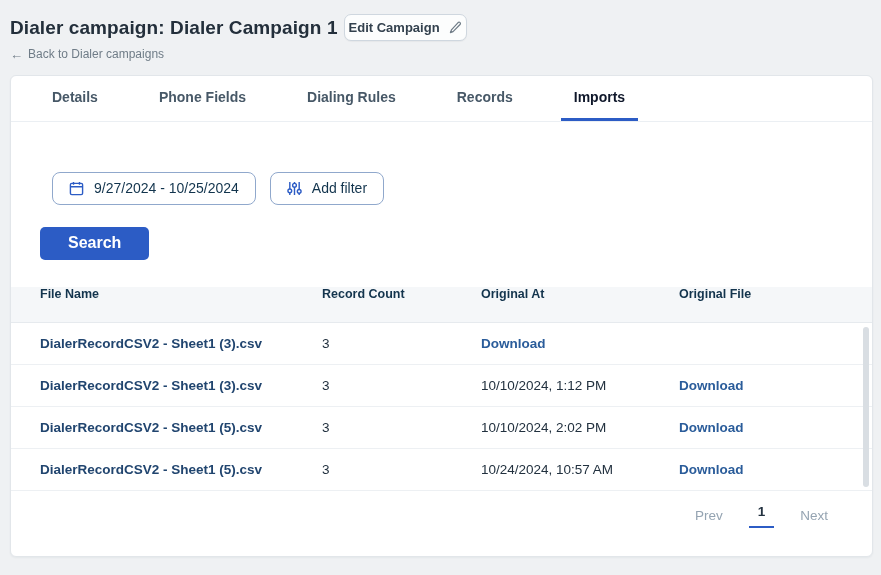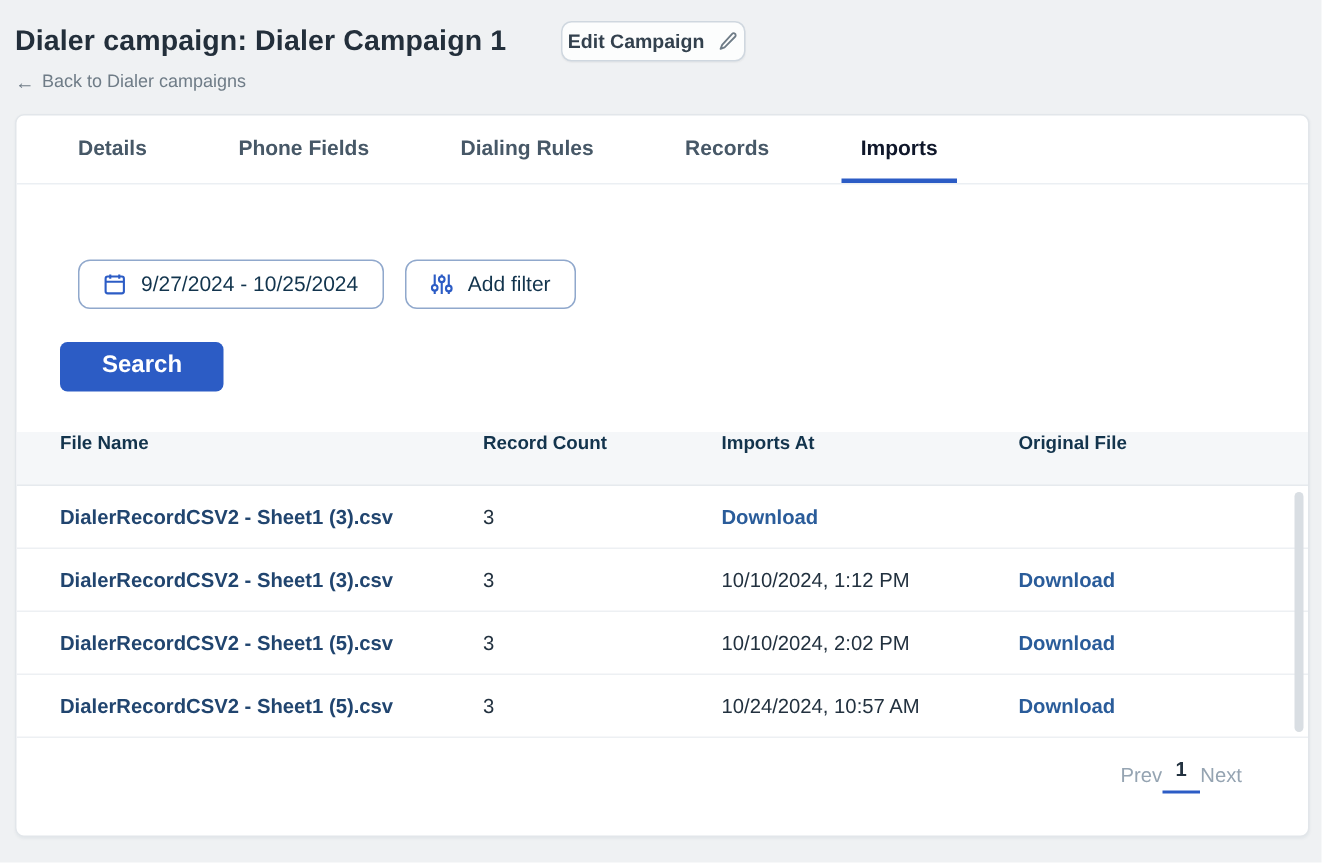--- a/index.html
+++ b/index.html
@@ -5,21 +5,21 @@
   * { box-sizing: border-box; }
   html,body { margin:0; padding:0; }
   body {
     width:881px; height:575px; overflow:hidden;
     background:#eff1f3;
     font-family:"Liberation Sans", sans-serif;
     color:#12344d;
   }
   .page { padding:14px 8px 0 10px; }
 
-  .title-row { display:flex; align-items:center; gap:36px; }
+  .title-row { display:flex; align-items:center; gap:6px; }
   h1 { margin:0; font-size:19px; font-weight:700; color:#232f3b; letter-spacing:.1px; }
 
   .edit-btn {
     display:inline-flex; align-items:center; gap:9px;
     border:1px solid #cfd7df; background:#fcfdfd; border-radius:7px;
     padding:5px 4px; font-size:13px; font-weight:600; color:#33414e;
     cursor:pointer; font-family:inherit; box-shadow:0 1px 1px rgba(0,0,0,.04);
   }
 
   .back-link {
@@ -72,21 +72,21 @@
   .download-link { color:#2a5c9a; font-weight:700; cursor:pointer; }
   .cell-text { color:#22313f; }
 
   .vscrollbar {
     position:absolute; right:3px; top:40px; width:6px; height:160px;
     border-radius:3px; background:#d9dee3; cursor:pointer;
   }
 
   .pagination {
     display:flex; justify-content:flex-end; align-items:center;
-    padding:13px 44px 0 0; font-size:13.5px; color:#95a4b2;
+    gap:26px; padding:13px 44px 0 0; font-size:13.5px; color:#95a4b2;
   }
   .page-nav { cursor:pointer; }
   .page-current {
     color:#233240; font-weight:600; padding:0 9px 7px;
     border-bottom:2px solid #2c5cc5; cursor:pointer;
   }
 </style>
 </head>
 <body>
 
@@ -147,21 +147,21 @@
         </button>
       </div>
 
       <button class="search-btn">Search</button>
     </div>
 
     <div class="table">
       <div class="thead">
         <div class="col-file">File Name</div>
         <div class="col-count">Record Count</div>
-        <div class="col-date">Imports At</div>
+        <div class="col-date">Original At</div>
         <div class="col-action">Original File</div>
       </div>
 
       <div class="trow">
         <div class="col-file"><span class="file-link">DialerRecordCSV2 - Sheet1 (3).csv</span></div>
         <div class="col-count cell-text">3</div>
         <div class="col-action"><span class="download-link">Download</span></div>
       </div>
 
       <div class="trow">

